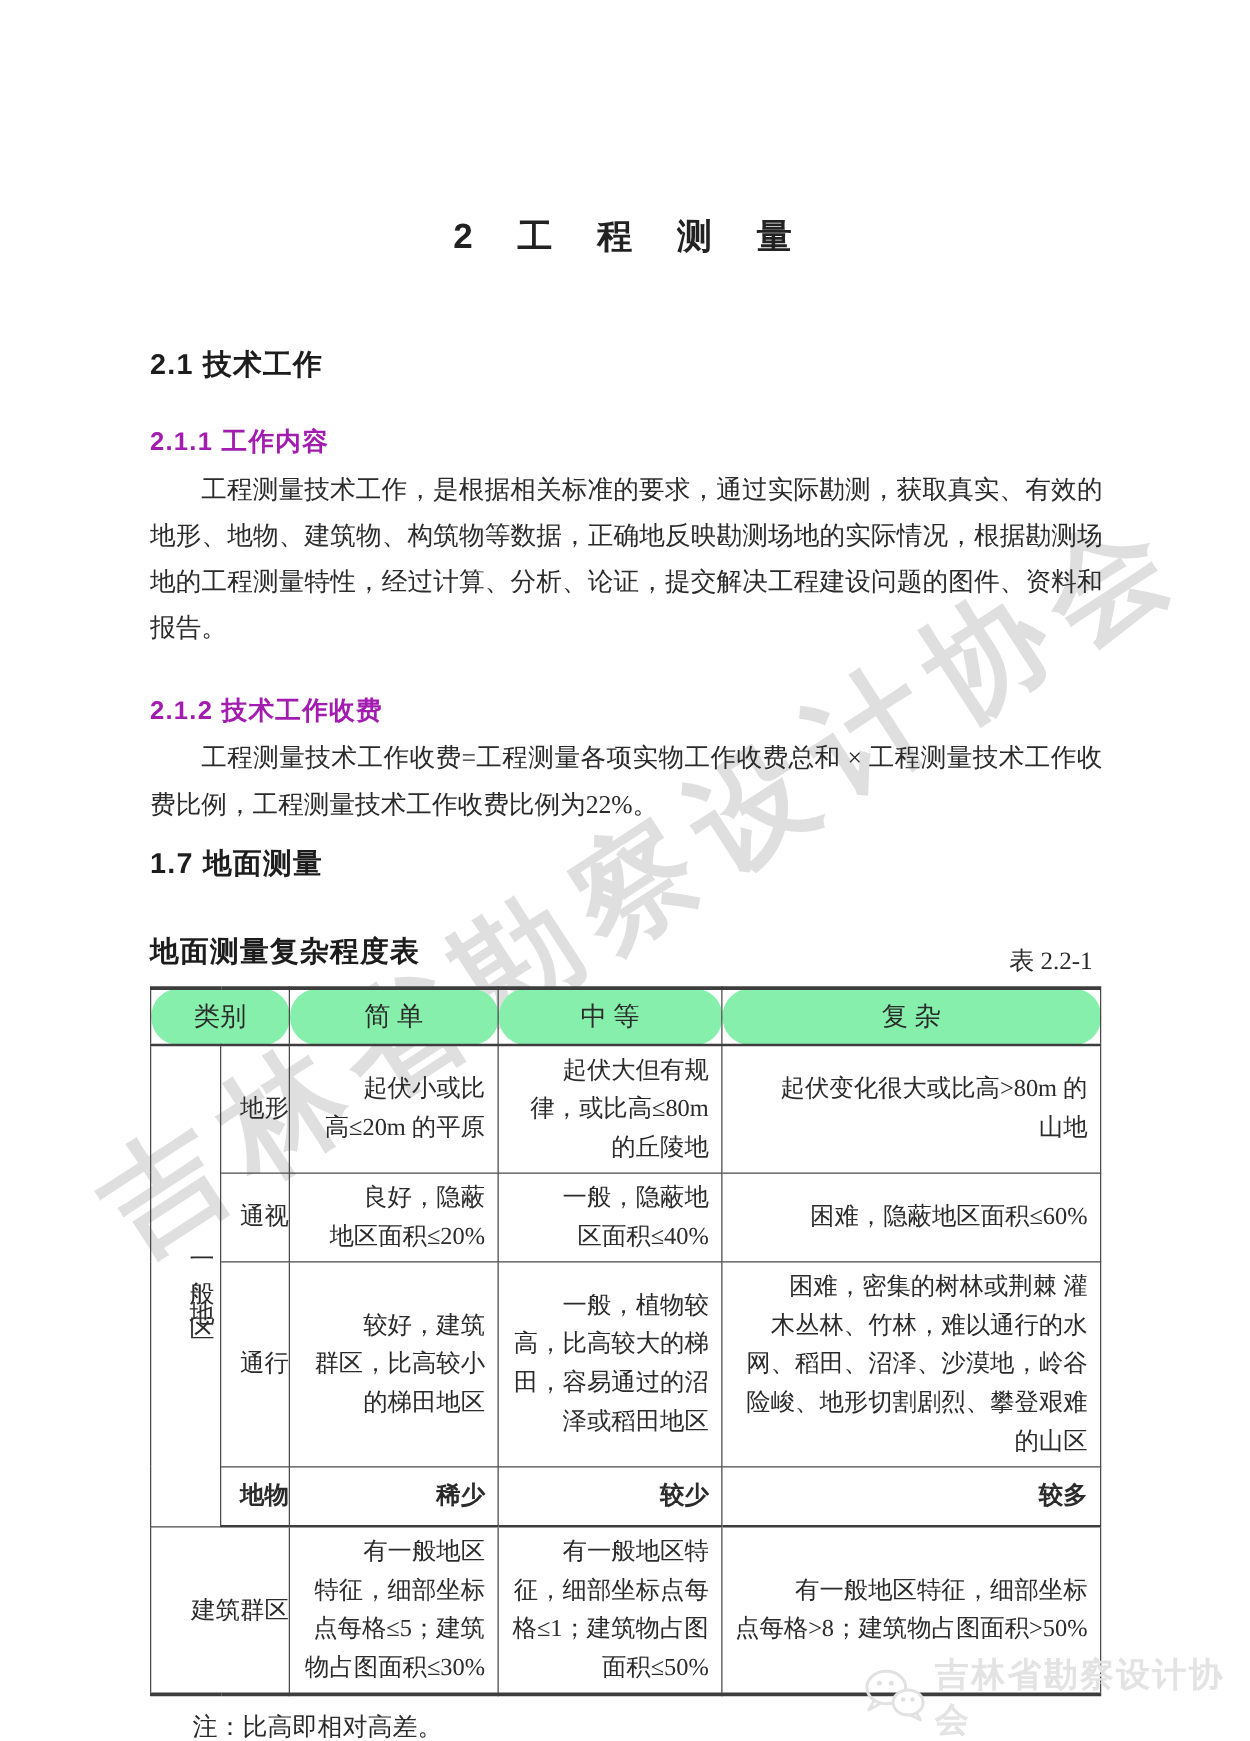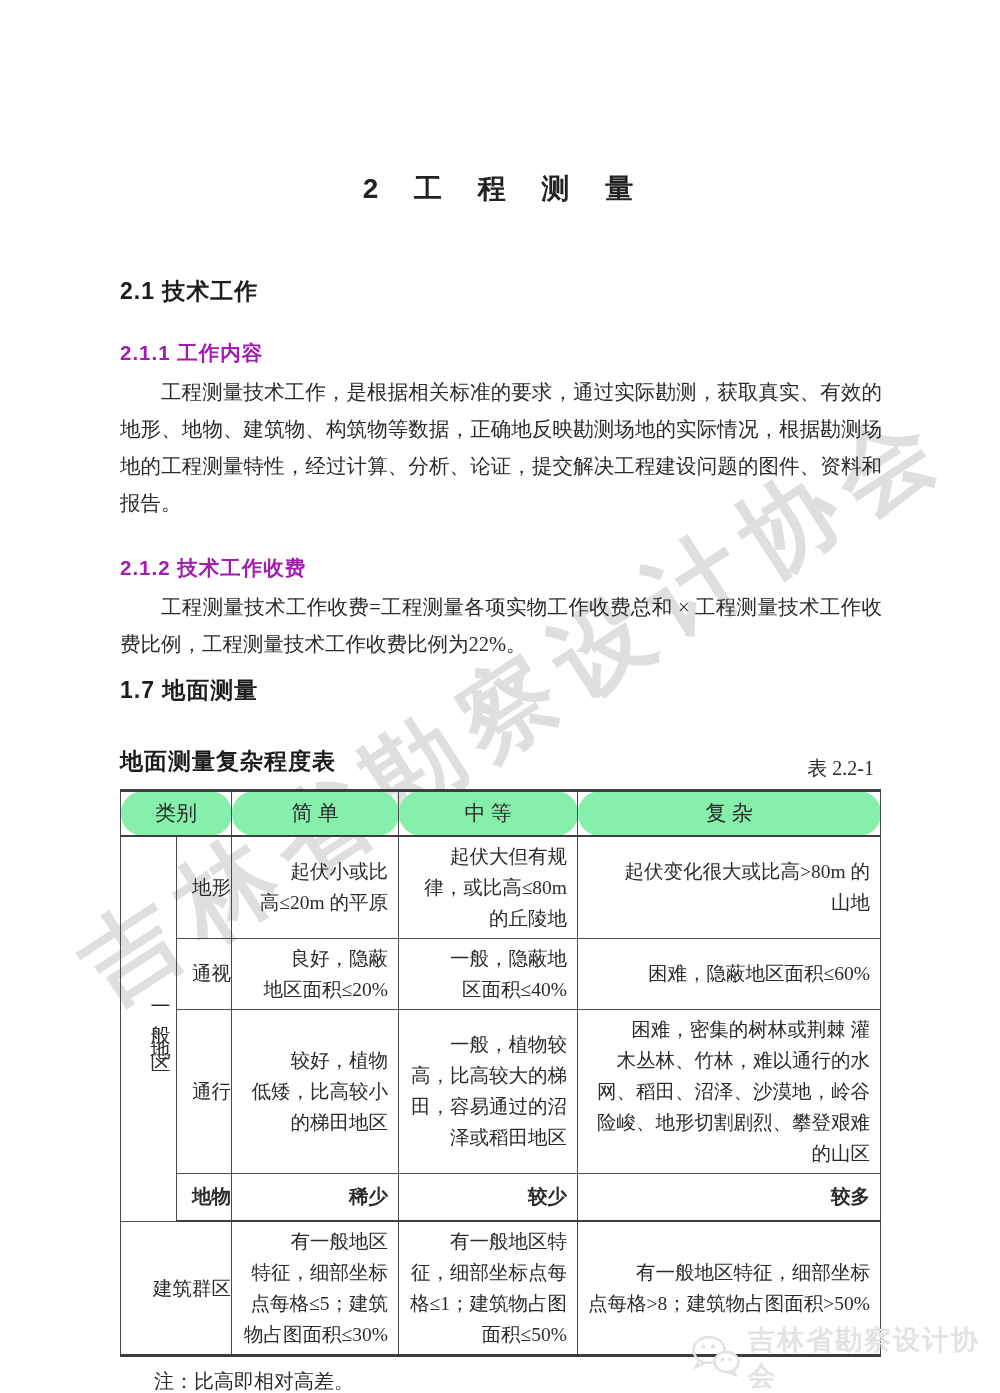--- a/index.html
+++ b/index.html
@@ -157,21 +157,21 @@
           <td class="cell">起伏变化很大或比高&gt;80m 的山地</td>
         </tr>
         <tr class="r2">
           <td class="lab">通视</td>
           <td class="cell">良好，隐蔽地区面积≤20%</td>
           <td class="cell">一般，隐蔽地区面积≤40%</td>
           <td class="cell">困难，隐蔽地区面积≤60%</td>
         </tr>
         <tr class="r3">
           <td class="lab">通行</td>
-          <td class="cell">较好，植物低矮，比高较小的梯田地区</td>
+          <td class="cell">较好，建筑群区，比高较小的梯田地区</td>
           <td class="cell">一般，植物较高，比高较大的梯田，容易通过的沼泽或稻田地区</td>
           <td class="cell">困难，密集的树林或荆棘 灌木丛林、竹林，难以通行的水网、稻田、沼泽、沙漠地，岭谷险峻、地形切割剧烈、攀登艰难的山区</td>
         </tr>
         <tr class="r4">
           <td class="lab">地物</td>
           <td class="cell">稀少</td>
           <td class="cell">较少</td>
           <td class="cell">较多</td>
         </tr>
         <tr class="r5">

